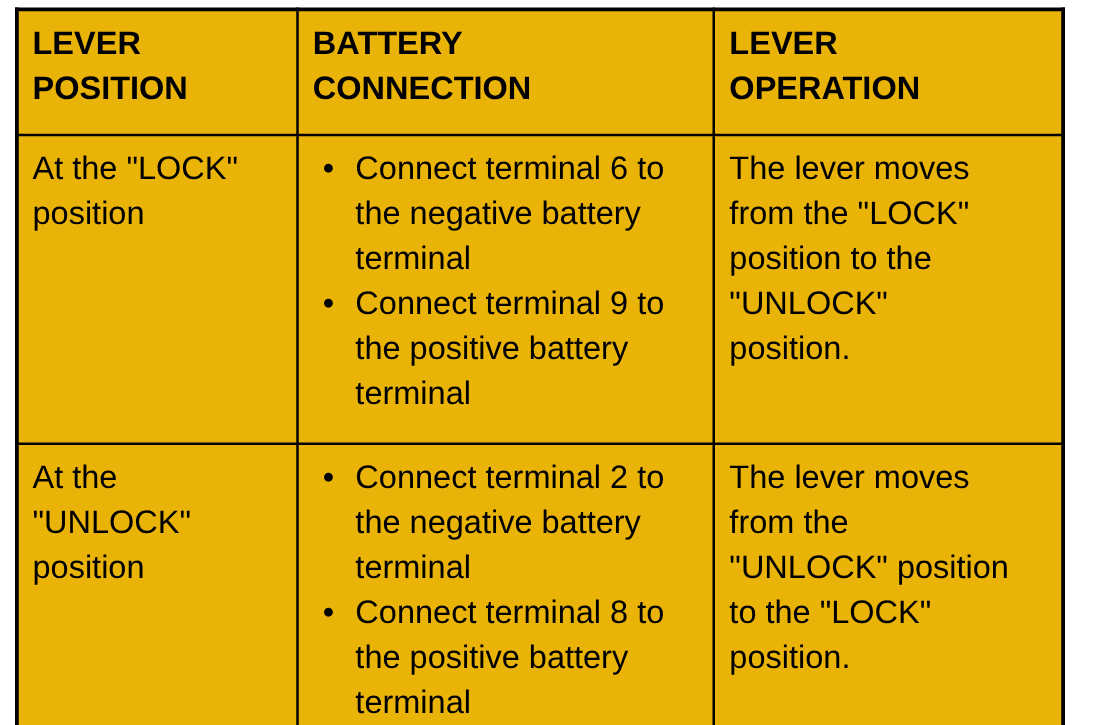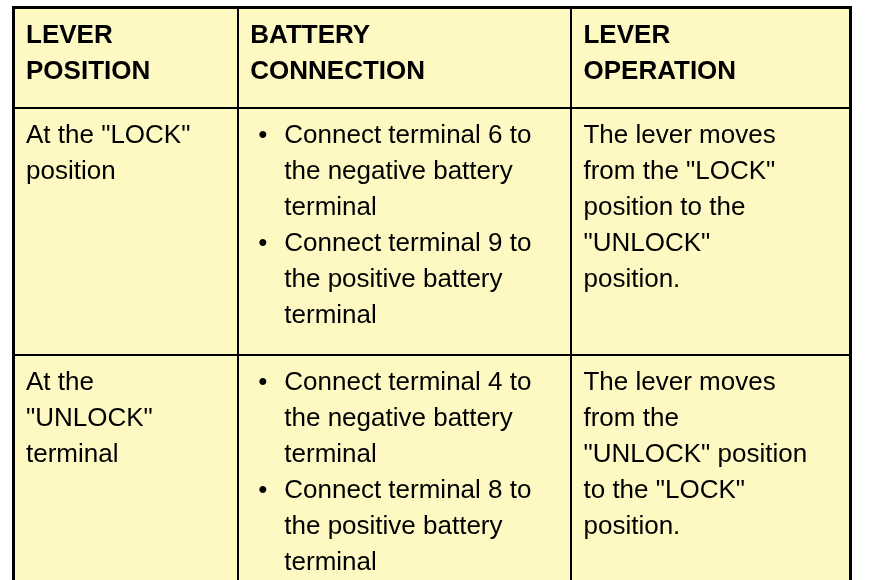--- a/index.html
+++ b/index.html
@@ -35,21 +35,21 @@
   }
 
   table.spec-table col.col-lever-position { width: 224px; }
   table.spec-table col.col-battery-connection { width: 332px; }
   table.spec-table col.col-lever-operation { width: 278px; }
 
   table.spec-table td {
     border: 2px solid #000000;
     vertical-align: top;
     padding: 7px 10px 6px 11px;
-    background: #fef9c3;
+    background: #eab308;
   }
 
   
   table.spec-table tr:first-child td { border-top: none; }
   table.spec-table tr:last-child td { border-bottom: none; }
   table.spec-table td:first-child { border-left: none; }
   table.spec-table td:last-child { border-right: none; }
 
   tr.header-row td {
     height: 85px;
@@ -149,27 +149,27 @@
 position to the
 "UNLOCK"
 position.</div>
         </td>
       </tr>
 
       <tr class="body-row-2">
         <td>
           <div class="cell-text">At the
 "UNLOCK"
-terminal</div>
+position</div>
         </td>
         <td>
           <ul class="bullet-list">
             <li>
               <span class="bullet-dot">•</span>
-              <span class="bullet-label">Connect terminal 4
+              <span class="bullet-label">Connect terminal 2
 to the negative
 battery terminal</span>
             </li>
             <li>
               <span class="bullet-dot">•</span>
               <span class="bullet-label">Connect terminal 8
 to the positive
 battery terminal</span>
             </li>
           </ul>

